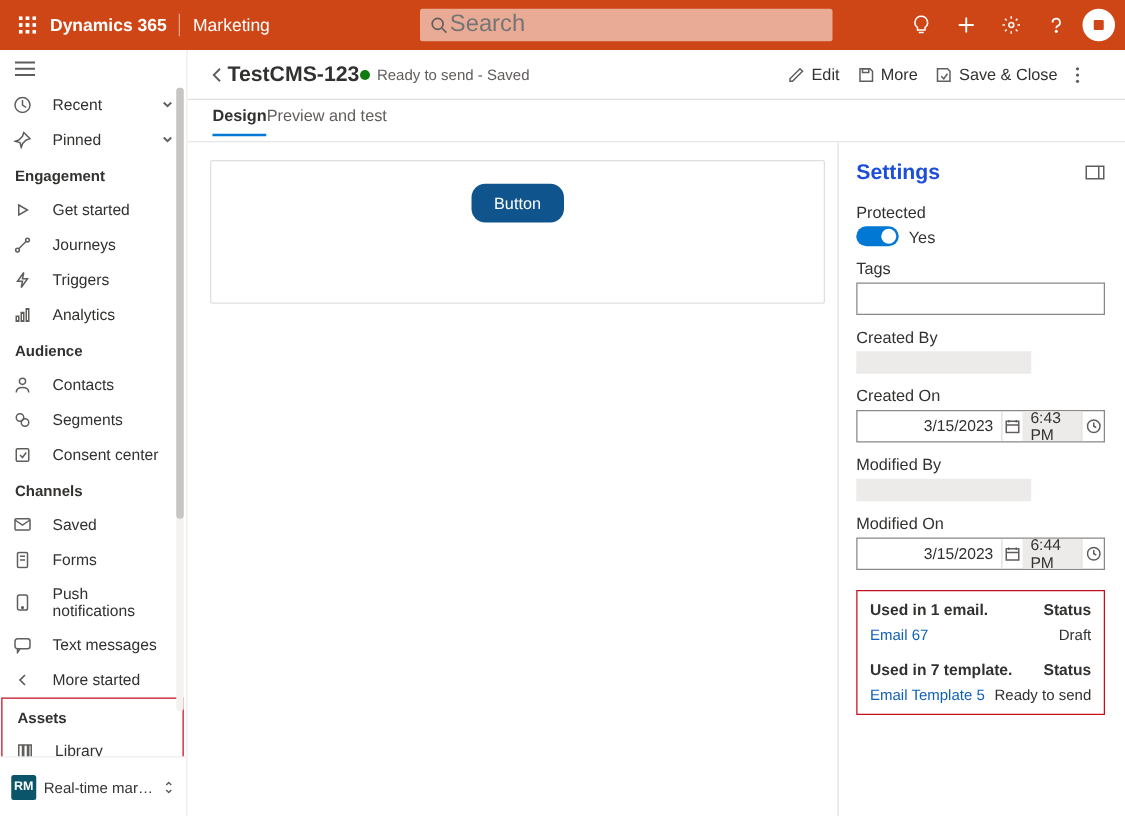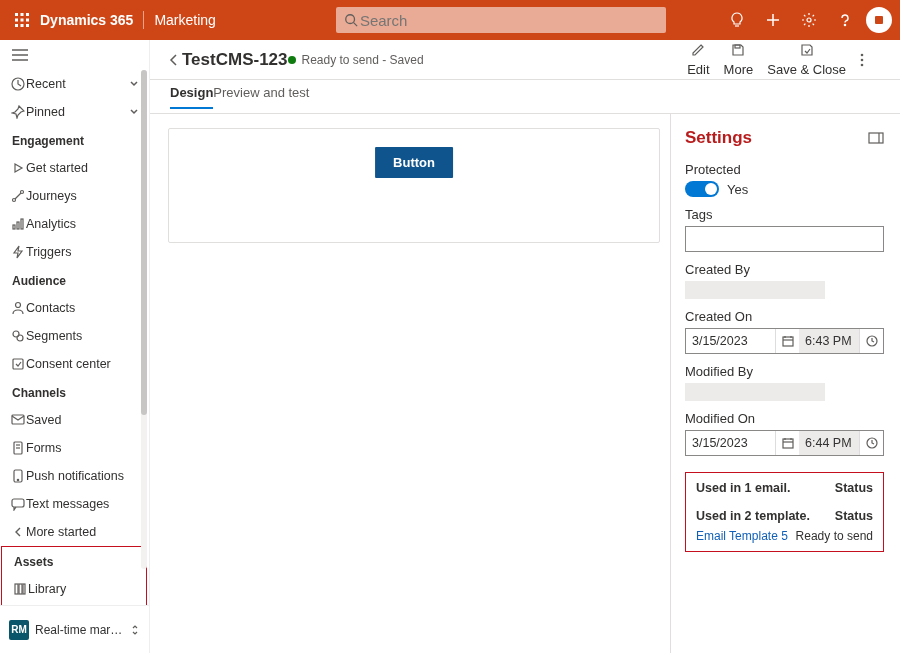--- a/index.html
+++ b/index.html
@@ -18,76 +18,76 @@
   *{box-sizing:border-box;}
   html,body{margin:0;padding:0;font-family:"Segoe UI",Arial,sans-serif;font-size:13px;color:var(--text);background:#fff;width:900px;height:653px;overflow:hidden;}
 
   
   .topbar{background:var(--brand);height:40px;display:flex;align-items:center;color:#fff;padding:0 8px;}
   .waffle{width:28px;height:28px;display:flex;align-items:center;justify-content:center;cursor:pointer;}
   .brand{font-weight:600;font-size:14px;margin-left:4px;}
   .vline{width:1px;height:18px;background:rgba(255,255,255,0.5);margin:0 10px;}
   .areaname{font-size:14px;}
   .search{margin-left:120px;background:rgba(255,255,255,0.55);height:26px;border-radius:2px;display:flex;align-items:center;padding:0 8px;width:330px;}
-  .search input{border:none;background:transparent;outline:none;flex:1;font-size:15px;color:#bef264;}
+  .search input{border:none;background:transparent;outline:none;flex:1;font-size:19px;color:#bef264;}
   .topicons{margin-left:auto;display:flex;align-items:center;gap:6px;}
   .ticon{width:30px;height:30px;display:flex;align-items:center;justify-content:center;cursor:pointer;}
   .avatar{width:26px;height:26px;border-radius:50%;border:2px solid #fff;background:#fff;display:flex;align-items:center;justify-content:center;}
 
   
   .shell{display:flex;height:calc(100% - 40px);}
   .nav{width:150px;background:#fff;border-right:1px solid #eee;position:relative;display:flex;flex-direction:column;}
   .hamburger{padding:8px 12px;}
   .navscroll{flex:1;overflow:hidden;position:relative;}
   .navtrack{position:absolute;right:2px;top:0;bottom:36px;width:6px;background:#f3f2f1;border-radius:3px;}
   .navthumb{position:absolute;right:2px;top:0;width:6px;height:345px;background:#c8c6c4;border-radius:3px;}
   .navhdr{padding:8px 12px 6px;font-weight:600;font-size:12px;color:#323130;}
-  .navitem{display:flex;align-items:center;gap:0;padding:6px 10px;cursor:pointer;position:relative;font-size:12.5px;color:#323130;}
+  .navitem{display:flex;align-items:center;gap:16px;padding:6px 10px;cursor:pointer;position:relative;font-size:12.5px;color:#323130;}
   .navitem .nicon{width:16px;height:16px;flex-shrink:0;display:flex;align-items:center;justify-content:center;color:#605e5c;}
   .navchev{margin-left:auto;color:#605e5c;}
 
   .highlight-assets{border:1.5px solid var(--red);margin:0 2px 0 1px;}
 
   .areaswitch{height:48px;display:flex;align-items:center;gap:6px;border-top:1px solid #eee;padding:0 9px;font-size:12px;}
   .areabox{width:20px;height:20px;background:#0b556a;color:#fff;font-size:10px;font-weight:600;display:flex;align-items:center;justify-content:center;border-radius:2px;}
   .areaname2{flex:1;white-space:nowrap;overflow:hidden;text-overflow:ellipsis;}
 
   
   .main{flex:1;display:flex;flex-direction:column;min-width:0;}
   .cmdbar{height:40px;display:flex;align-items:center;padding:0 16px;border-bottom:1px solid var(--border);}
   .backbtn{color:var(--muted);cursor:pointer;}
   .rectitle{font-size:17px;font-weight:600;color:#323130;}
   .status{display:flex;align-items:center;gap:6px;font-size:12px;color:var(--muted);}
   .dot{width:8px;height:8px;border-radius:50%;background:var(--green);}
   .cmds{margin-left:auto;display:flex;align-items:center;gap:14px;color:#323130;}
-  .cmd{display:flex;align-items:center;gap:5px;font-size:13px;cursor:pointer;flex-direction:column;}
+  .cmd{display:flex;align-items:center;gap:5px;font-size:13px;cursor:pointer;}
   .cmd .cicon{color:var(--muted);}
   .overflow{width:24px;text-align:center;cursor:pointer;color:var(--muted);}
 
   .tabs{display:flex;padding:0 20px;height:34px;align-items:center;border-bottom:1px solid var(--border);}
   .tab{font-size:13px;color:var(--muted);cursor:pointer;padding-bottom:8px;position:relative;}
   .tab.active{color:#323130;font-weight:600;}
   .tab.active::after{content:"";position:absolute;left:0;right:0;bottom:-1px;height:2px;background:var(--toggle);}
 
   .content{flex:1;display:flex;background:#fff;min-height:0;}
   .canvas{flex:1;padding:14px 10px 14px 18px;}
   .frame{border:1px solid var(--border);border-radius:2px;height:115px;position:relative;background:#fff;}
-  .btnblock{position:absolute;top:18px;left:50%;transform:translateX(-50%);background:var(--blue);color:#fff;padding:8px 18px;border-radius:1px;font-weight:700;font-size:13px;}
+  .btnblock{position:absolute;top:18px;left:50%;transform:translateX(-50%);background:var(--blue);color:#fff;padding:8px 18px;border-radius:11px;font-weight:400;font-size:13px;}
 
   
   .settings{width:230px;border-left:1px solid var(--border);padding:14px 16px 10px 14px;overflow:hidden;font-size:13px;}
-  .settings h2{font-size:17px;font-weight:600;margin:0 0 14px;color:#b91c1c;display:flex;align-items:center;}
+  .settings h2{font-size:17px;font-weight:600;margin:0 0 14px;color:#1d4ed8;display:flex;align-items:center;}
   .seticon{margin-left:auto;color:var(--muted);}
   .fldlabel{font-size:13px;color:#323130;margin-top:10px;margin-bottom:4px;}
   .toggle{display:flex;align-items:center;gap:8px;}
   .togglectl{width:34px;height:16px;border-radius:8px;background:var(--toggle);position:relative;cursor:pointer;}
   .toggleknob{position:absolute;right:2px;top:2px;width:12px;height:12px;border-radius:50%;background:#fff;}
   .textbox{border:1px solid #8a8886;height:26px;width:100%;background:#fff;}
   .grayblock{background:var(--light);height:18px;width:140px;margin-top:4px;}
-  .daterow{display:flex;align-items:center;border:1px solid #8a8886;height:26px;margin-top:2px;overflow:hidden;}
+  .daterow{display:flex;align-items:center;border:1px solid #8a8886;height:26px;margin-top:2px;overflow:hidden;padding-left:47px;}
   .datecell{flex:1;padding:0 6px;font-size:12.5px;color:#323130;}
   .dicon{width:24px;display:flex;align-items:center;justify-content:center;color:var(--muted);border-left:1px solid #ddd;height:100%;}
   .timecell{width:60px;padding:0 6px;font-size:12.5px;background:var(--light);height:100%;display:flex;align-items:center;}
   .usedbox{border:1.5px solid var(--red);padding:8px 10px;margin-top:16px;}
   .usedhdr{display:flex;justify-content:space-between;font-weight:600;font-size:12.5px;color:#323130;}
   .usedrow{display:flex;justify-content:space-between;align-items:center;margin-top:6px;font-size:12px;}
   .ulink{color:var(--link);cursor:pointer;}
   .ustatus{color:#323130;}
 
   svg{display:block;}
@@ -205,35 +205,35 @@
             <svg width="14" height="14" viewBox="0 0 14 14" fill="none" stroke="currentColor" stroke-width="1.2">
               <circle cx="3" cy="11" r="1.5"></circle>
               <circle cx="11" cy="3" r="1.5"></circle>
               <path d="M4 10c2-2 4-4 6-6"></path>
             </svg>
           </span>
           <span>Journeys</span>
         </div>
       <div class="navitem">
           <span class="nicon">
+            <svg width="12" height="14" viewBox="0 0 12 14" fill="none" stroke="currentColor" stroke-width="1.2">
+              <path d="M7 1L2 8h4l-1 5 5-7H6z"></path>
+            </svg>
+          </span>
+          <span>Triggers</span>
+        </div>
+      <div class="navitem">
+          <span class="nicon">
             <svg width="14" height="14" viewBox="0 0 14 14" fill="none" stroke="currentColor" stroke-width="1.2">
               <rect x="2" y="8" width="2" height="4"></rect>
               <rect x="6" y="5" width="2" height="7"></rect>
               <rect x="10" y="2" width="2" height="10"></rect>
             </svg>
           </span>
           <span>Analytics</span>
-        </div>
-      <div class="navitem">
-          <span class="nicon">
-            <svg width="12" height="14" viewBox="0 0 12 14" fill="none" stroke="currentColor" stroke-width="1.2">
-              <path d="M7 1L2 8h4l-1 5 5-7H6z"></path>
-            </svg>
-          </span>
-          <span>Triggers</span>
         </div>
 
       <div class="navhdr">Audience</div>
       <div class="navitem">
           <span class="nicon">
             <svg width="14" height="14" viewBox="0 0 14 14" fill="none" stroke="currentColor" stroke-width="1.2">
               <circle cx="7" cy="4" r="2.5"></circle>
               <path d="M2 13c0-3 2-4 5-4s5 1 5 4"></path>
             </svg>
           </span>
@@ -472,22 +472,26 @@
                 <path d="M6 3v3l2 1"></path>
               </svg>
             </span>
         </div>
 
         <div class="usedbox">
           <div class="usedhdr">
             <span>Used in 1 email.</span>
             <span>Status</span>
           </div>
+          <div class="usedrow">
+            <span class="ulink">Email 67</span>
+            <span class="ustatus">Draft</span>
+          </div>
           <div class="usedhdr" style="margin-top:14px">
-            <span>Used in 2 template.</span>
+            <span>Used in 7 template.</span>
             <span>Status</span>
           </div>
           <div class="usedrow">
             <span class="ulink">Email Template 5</span>
             <span class="ustatus">Ready to send</span>
           </div>
         </div>
       </div>
     </div>
   </div>

